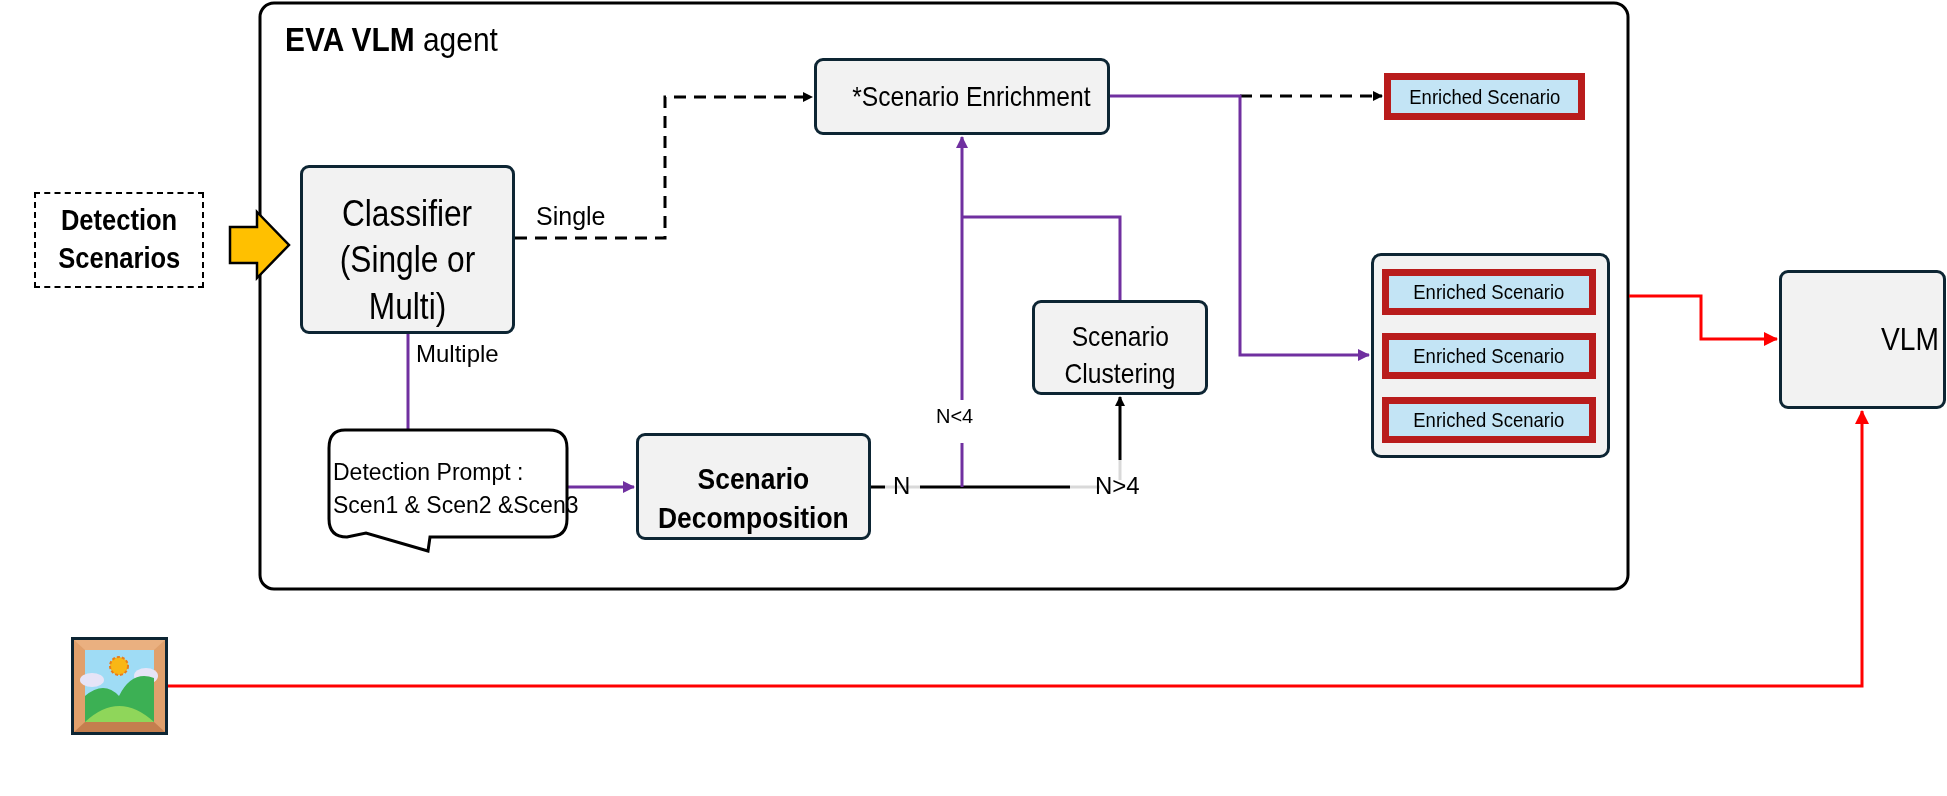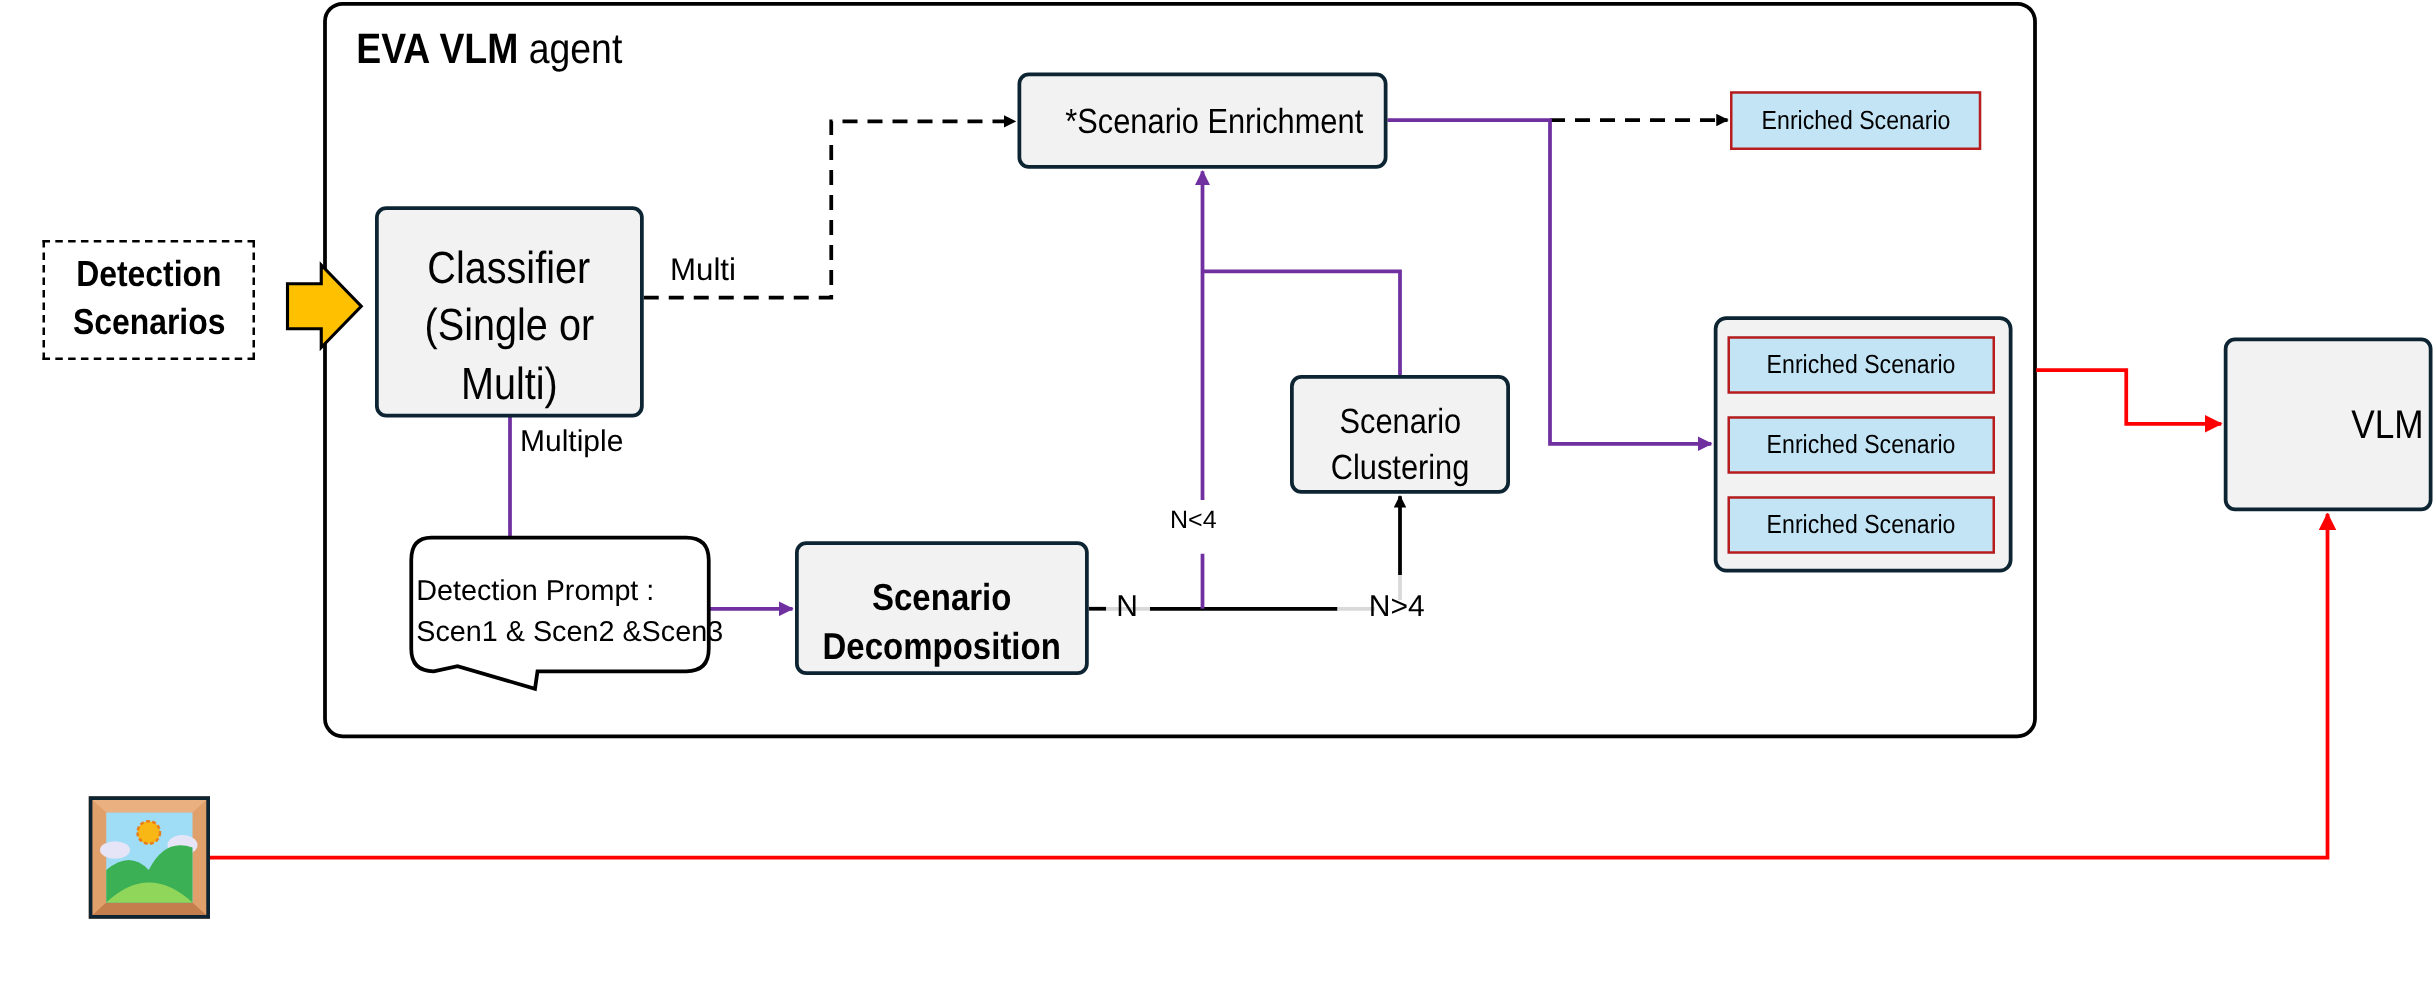--- a/index.html
+++ b/index.html
@@ -1,21 +1,21 @@
 <!DOCTYPE html>
 <html><head>
 <meta charset="utf-8">
 <style>
   html, body { margin: 0; padding: 0; background: #ffffff; }
   body { width: 1947px; height: 796px; position: relative; overflow: hidden;
          font-family: "Liberation Sans", sans-serif; color: #000; }
   .abs { position: absolute; box-sizing: border-box; }
   .node { background: #f2f2f2; border: 3px solid #0d2533; border-radius: 9px;
           display: flex; align-items: center; justify-content: flex-end; text-align: center; }
-  .blue { background: #c3e4f5; border: 2px solid #b91c1c; display: flex;
+  .blue { background: #c3e4f5; border: 7px solid #b91c1c; display: flex;
           align-items: center; justify-content: center; font-size: 21px; }
   .lbl { position: absolute; white-space: nowrap; font-size: 24px; line-height: 1; }
   svg.wires { position: absolute; left: 0; top: 0; }
   .narrow { transform: scaleX(0.88); transform-origin: center; display: inline-block; }
 </style>
 </head>
 <body>
 
 <svg class="wires" width="1947" height="796">
   <defs>
@@ -73,21 +73,21 @@
 <div class="abs" style="left:34px; top:192px; width:170px; height:96px; border:2px dashed #000; display:flex; flex-direction:column; align-items:center; justify-content:center; font-weight:bold; font-size:29px; line-height:1.3;">
   <span class="narrow">Detection</span>
   <span class="narrow">Scenarios</span>
 </div>
 
 <div class="abs node" style="left:300px; top:165px; width:215px; height:169px; flex-direction:column; font-size:36px; line-height:1.3;">
   <span class="narrow">Classifier</span>
   <span class="narrow">(Single or Multi)</span>
 </div>
 
-<div class="lbl" style="left:536px; top:204px; font-size:25px;">Multi</div>
+<div class="lbl" style="left:536px; top:204px; font-size:25px;">Single</div>
 <div class="lbl" style="left:416px; top:342px; font-size:24px;">Multiple</div>
 <div class="lbl" style="left:893px; top:474px; font-size:24px;">N</div>
 <div class="lbl" style="left:936px; top:406px; font-size:20px; background:#fff;">N&lt;4</div>
 <div class="lbl" style="left:1095px; top:474px; font-size:24px;text-align:right;">N&gt;4</div>
 
 <div class="abs" style="left:333px; top:456px; font-size:23px; line-height:1.45;">
   <div>Detection Prompt :</div>
   <div>Scen1 &amp; Scen2 &amp;Scen3</div>
 </div>
 

